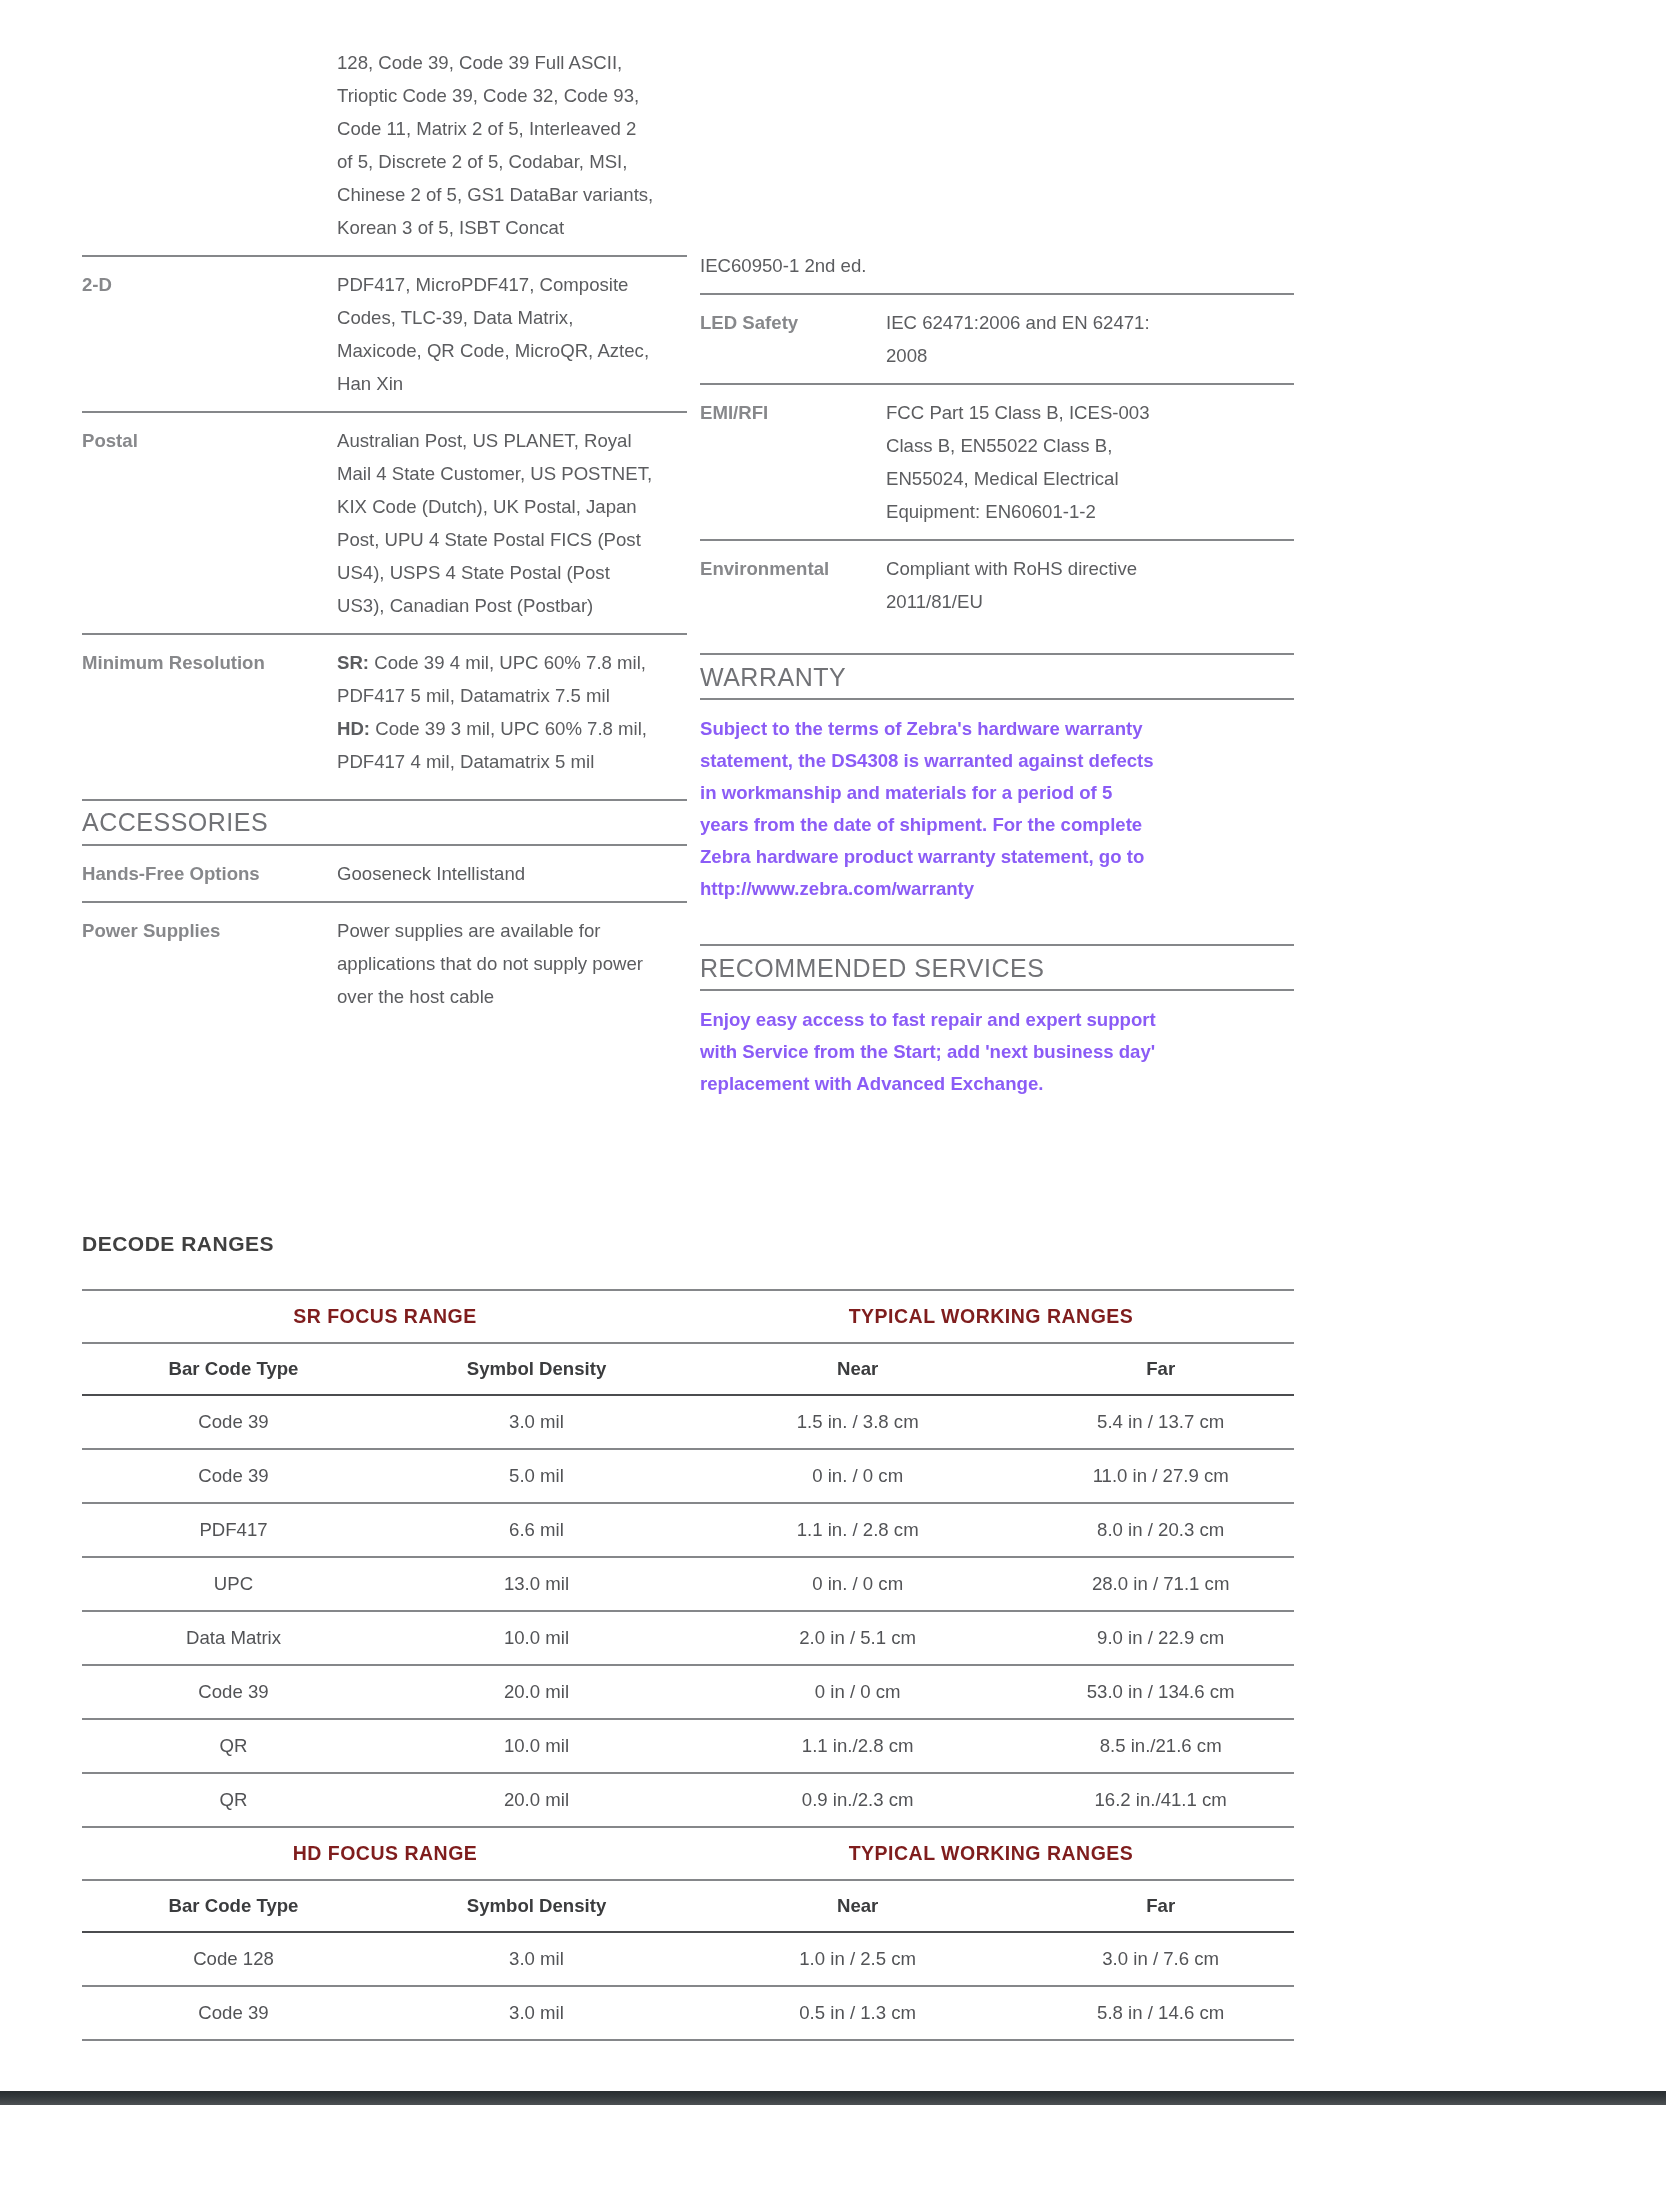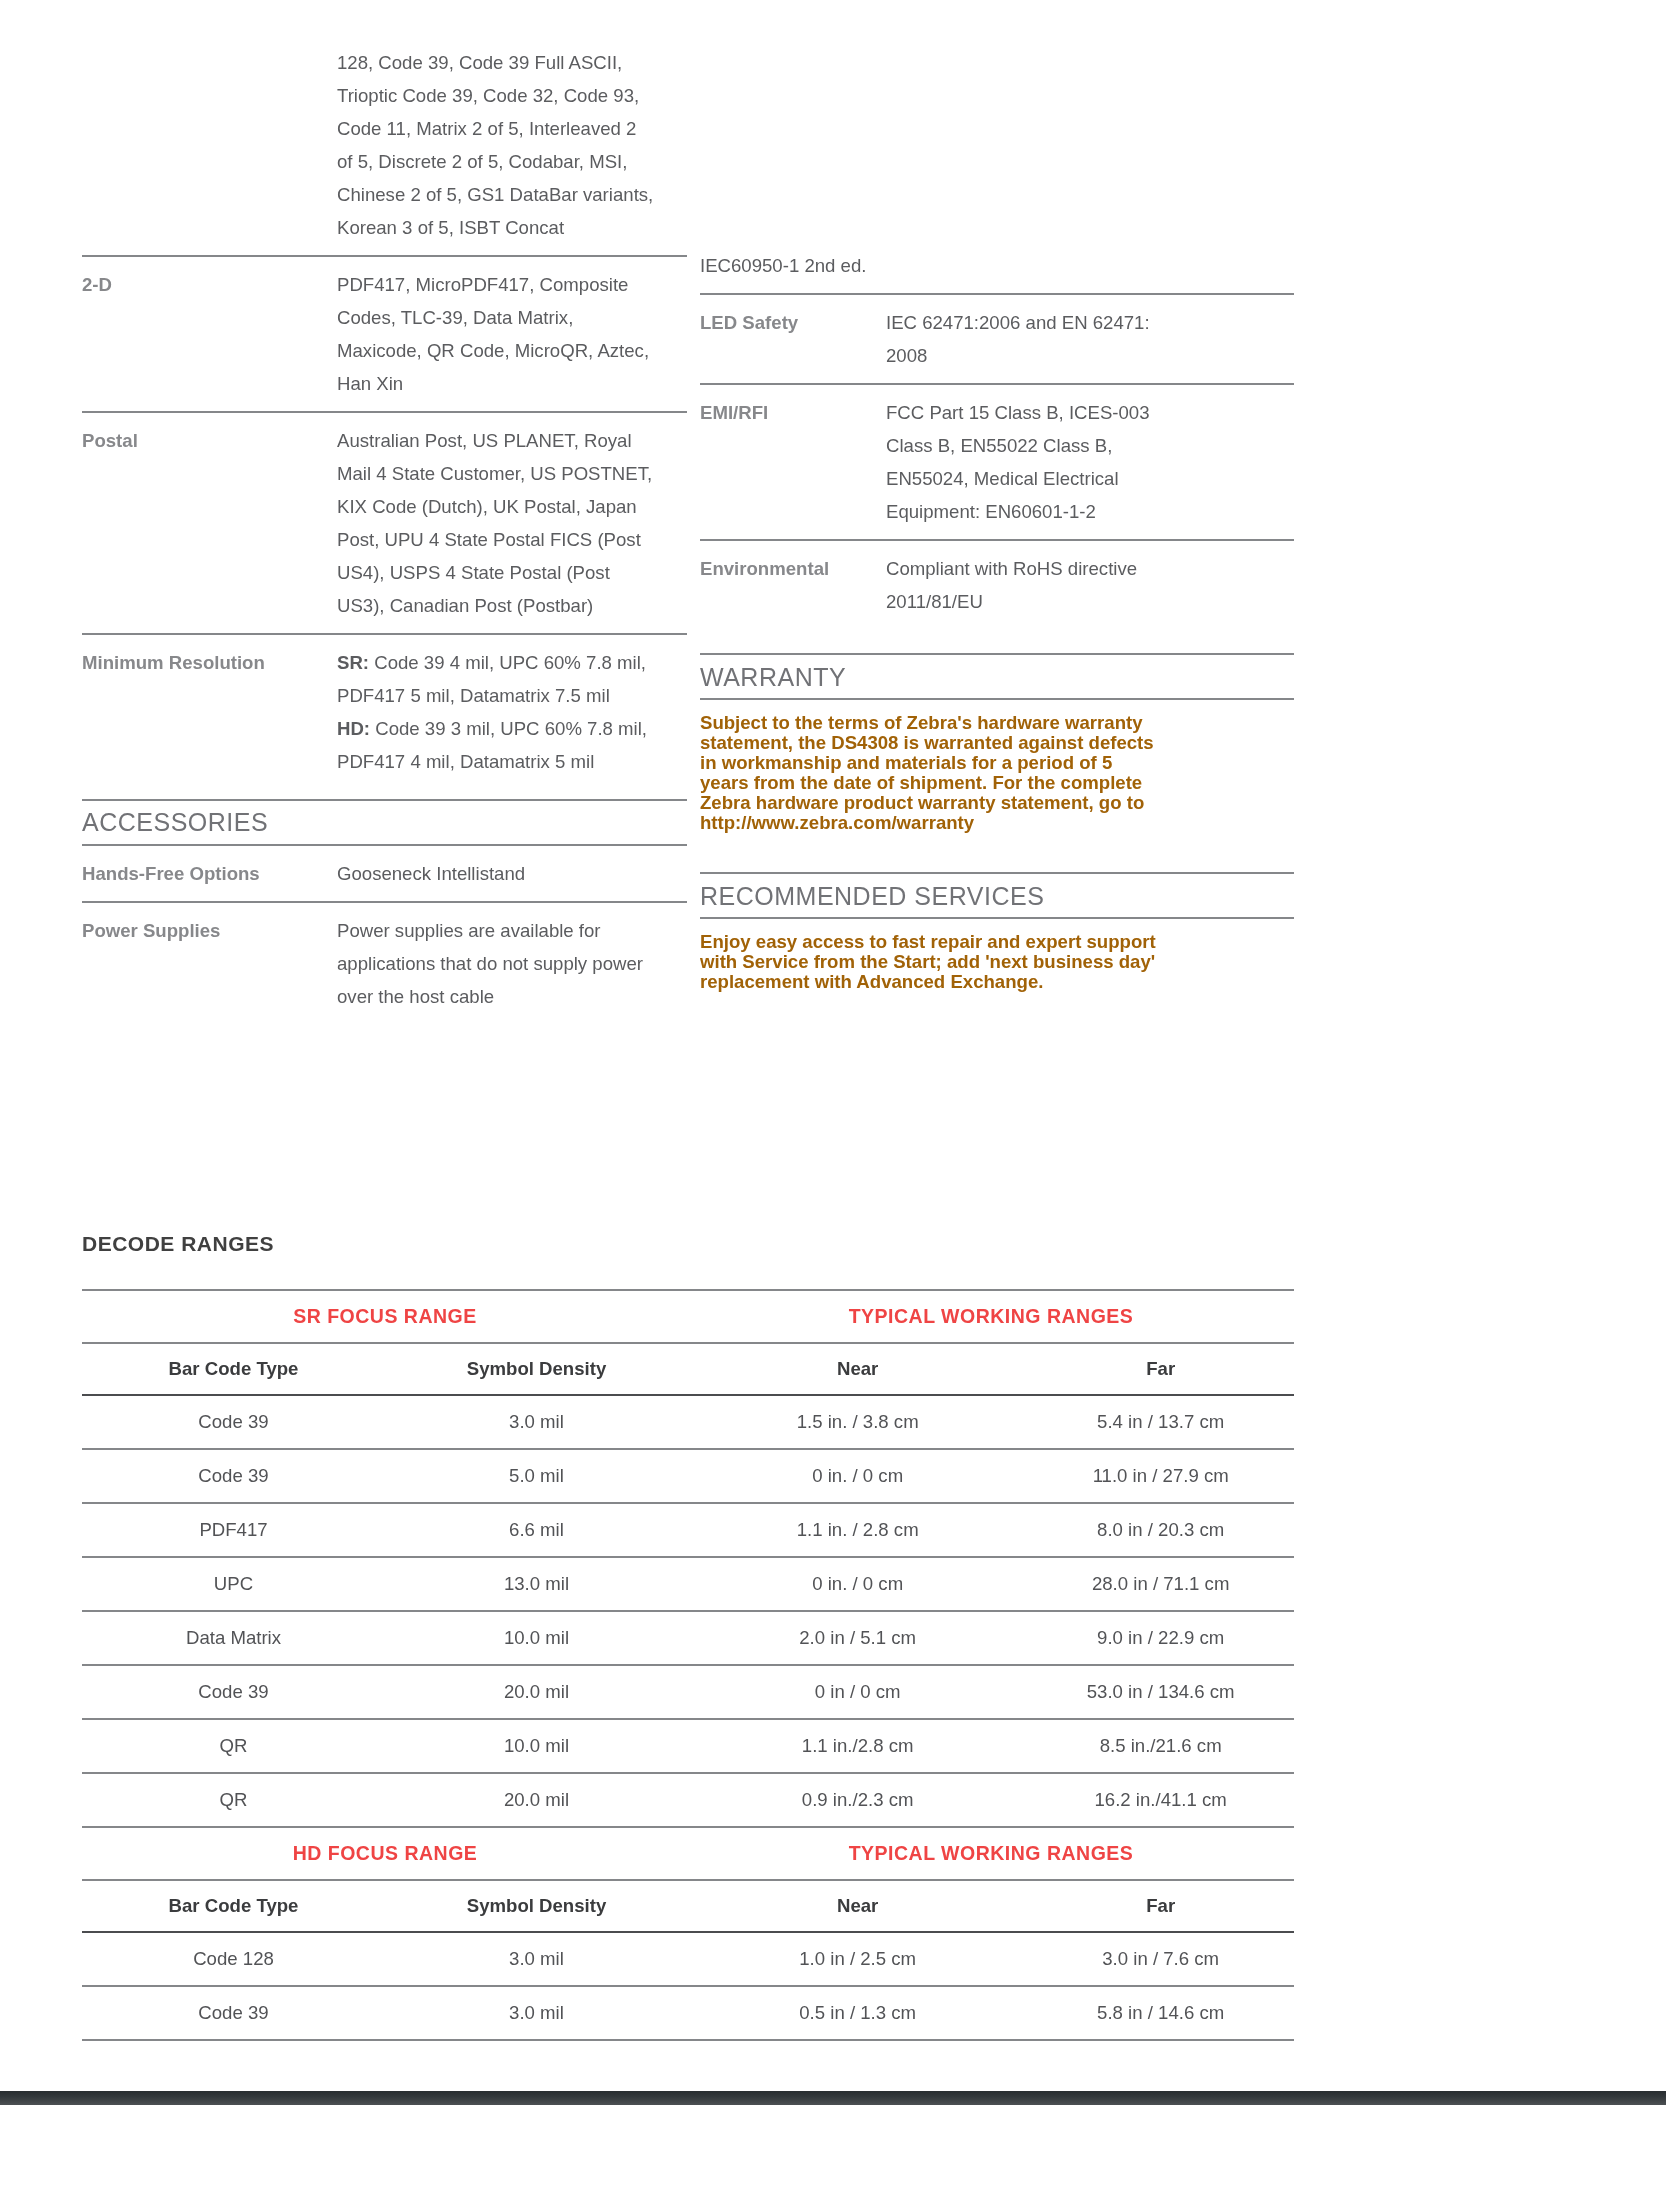--- a/index.html
+++ b/index.html
@@ -30,37 +30,37 @@
   .section-head {
     border-top:2.8px solid #85878a; border-bottom:2.8px solid #85878a;
     padding:7.4px 0 6.5px; font-size:25px; font-weight:normal; color:#717276;
     letter-spacing:0.5px;
   }
   .mt16 { margin-top:10px; }
   .mt26 { margin-top:24px; }
   .mt42 { margin-top:39px; }
 
   .para {
-    margin-top:13px; width:464px; font-size:18.6px; line-height:20px;
-    font-weight:bold; color:#a16207;
+    margin-top:13px; width:464px; font-size:18.6px; line-height:32px;
+    font-weight:bold; color:#8b5cf6;
   }
 
   
   .decode { position:absolute; left:82px; top:1226px; width:1212px; }
   .decode-title { font-size:21px; line-height:35px; font-weight:bold; color:#404040; letter-spacing:0.5px; }
 
   table.decode-table {
     width:100%; margin-top:28px; border-collapse:collapse; table-layout:fixed;
     border-top:2.8px solid #85878a;
   }
   table.decode-table tr { border-bottom:2.8px solid #85878a; }
   table.decode-table tr.colhead-row { border-bottom-color:#4b4c4f; }
   table.decode-table td, table.decode-table th { text-align:center; vertical-align:middle; padding:0; }
 
-  .group-cell  { height:51px; font-size:19.5px; font-weight:bold; color:#ef4444; letter-spacing:0.5px; }
+  .group-cell  { height:51px; font-size:19.5px; font-weight:bold; color:#7f1d1d; letter-spacing:0.5px; }
   .colhead-cell{ height:50px; font-size:18.6px; font-weight:bold; color:#3b3c3e; }
   .data-row td { height:52px; font-size:18.6px; color:#525356; }
 
   
   .footer-bar {
     position:absolute; left:0; right:0; bottom:0; height:14px;
     background:linear-gradient(180deg, #282d30 0%, #33383b 40%, #4c5053 100%);
   }
 </style>
 </head>

